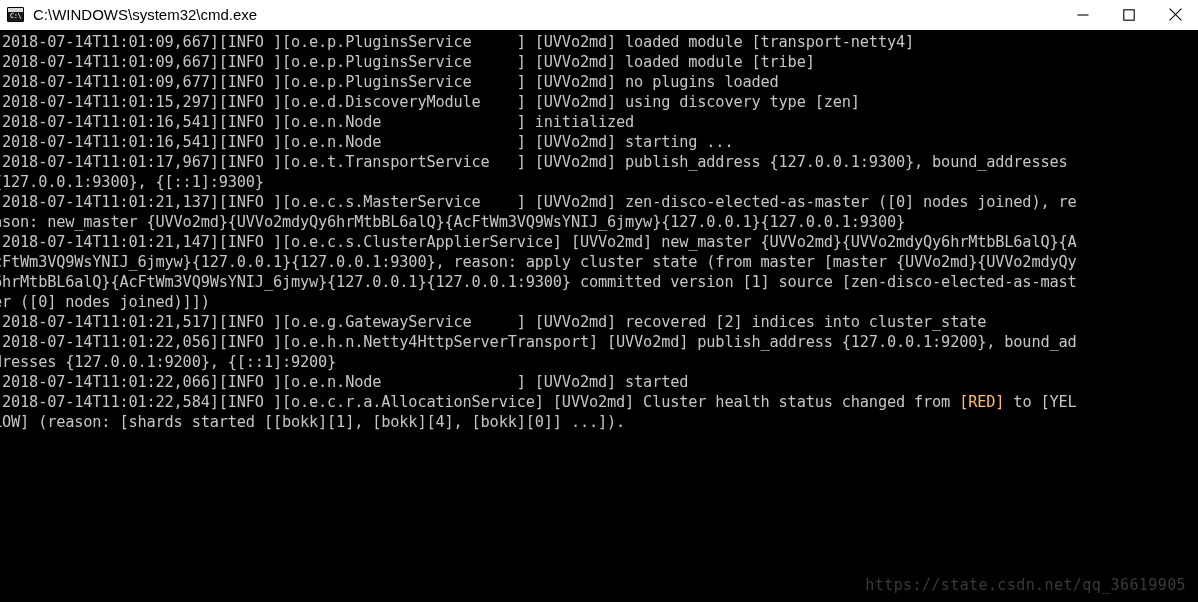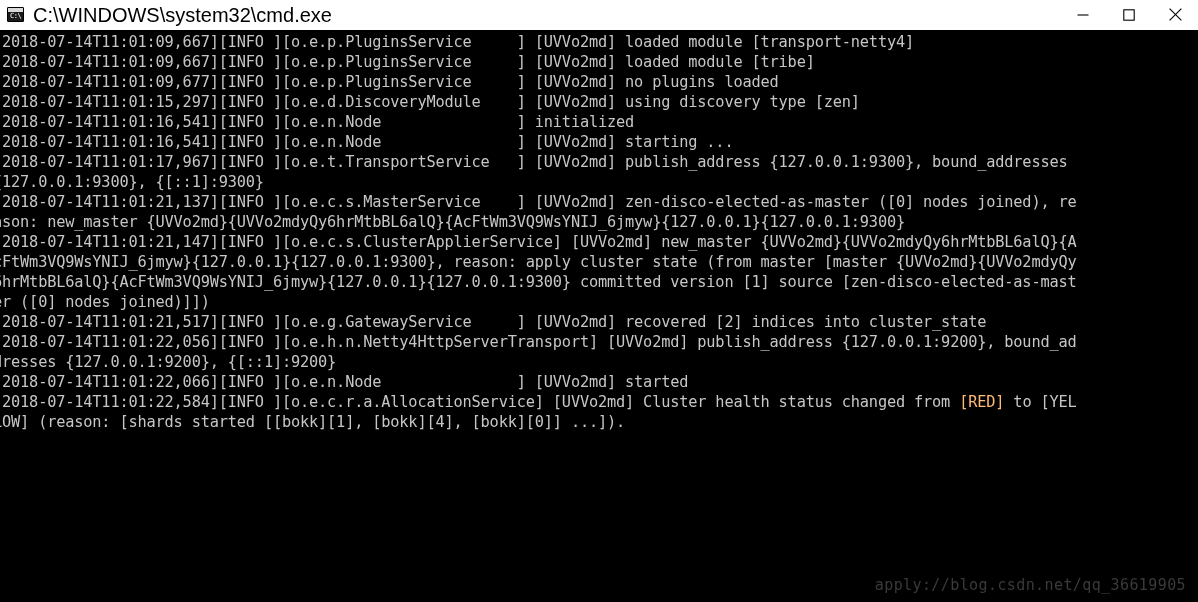--- a/index.html
+++ b/index.html
@@ -65,21 +65,21 @@
     top: 4px;
     left: 2px;
     font-size: 7px;
     line-height: 8px;
     color: #ffffff;
     font-family: "DejaVu Sans Mono", "Liberation Mono", monospace;
     letter-spacing: -0.5px;
   }
   #title-text {
     font-family: "Liberation Sans", "DejaVu Sans", sans-serif;
-    font-size: 20px;
+    font-size: 15px;
     color: #000000;
     white-space: nowrap;
     line-height: 18px;
   }
   #window-controls {
     display: flex;
     flex: 0 0 auto;
     height: 29px;
   }
   .ctrl {
@@ -178,16 +178,16 @@
         <div class="line">cFtWm3VQ9WsYNIJ_6jmyw}{127.0.0.1}{127.0.0.1:9300}, reason: apply cluster state (from master [master {UVVo2md}{UVVo2mdyQy</div>
         <div class="line">6hrMtbBL6alQ}{AcFtWm3VQ9WsYNIJ_6jmyw}{127.0.0.1}{127.0.0.1:9300} committed version [1] source [zen-disco-elected-as-mast</div>
         <div class="line">er ([0] nodes joined)]])</div>
         <div class="line">[2018-07-14T11:01:21,517][INFO ][o.e.g.GatewayService     ] [UVVo2md] recovered [2] indices into cluster_state</div>
         <div class="line">[2018-07-14T11:01:22,056][INFO ][o.e.h.n.Netty4HttpServerTransport] [UVVo2md] publish_address {127.0.0.1:9200}, bound_ad</div>
         <div class="line">dresses {127.0.0.1:9200}, {[::1]:9200}</div>
         <div class="line">[2018-07-14T11:01:22,066][INFO ][o.e.n.Node               ] [UVVo2md] started</div>
         <div class="line">[2018-07-14T11:01:22,584][INFO ][o.e.c.r.a.AllocationService] [UVVo2md] Cluster health status changed from <span class="red">[RED]</span> to [YEL</div>
         <div class="line">LOW] (reason: [shards started [[bokk][1], [bokk][4], [bokk][0]] ...]).</div>
       </div>
-    <div id="watermark">apply://blog.csdn.net/qq_36619905</div>
+    <div id="watermark">https://state.csdn.net/qq_36619905</div>
   </div>
 
 </div>
 
 </body></html>

